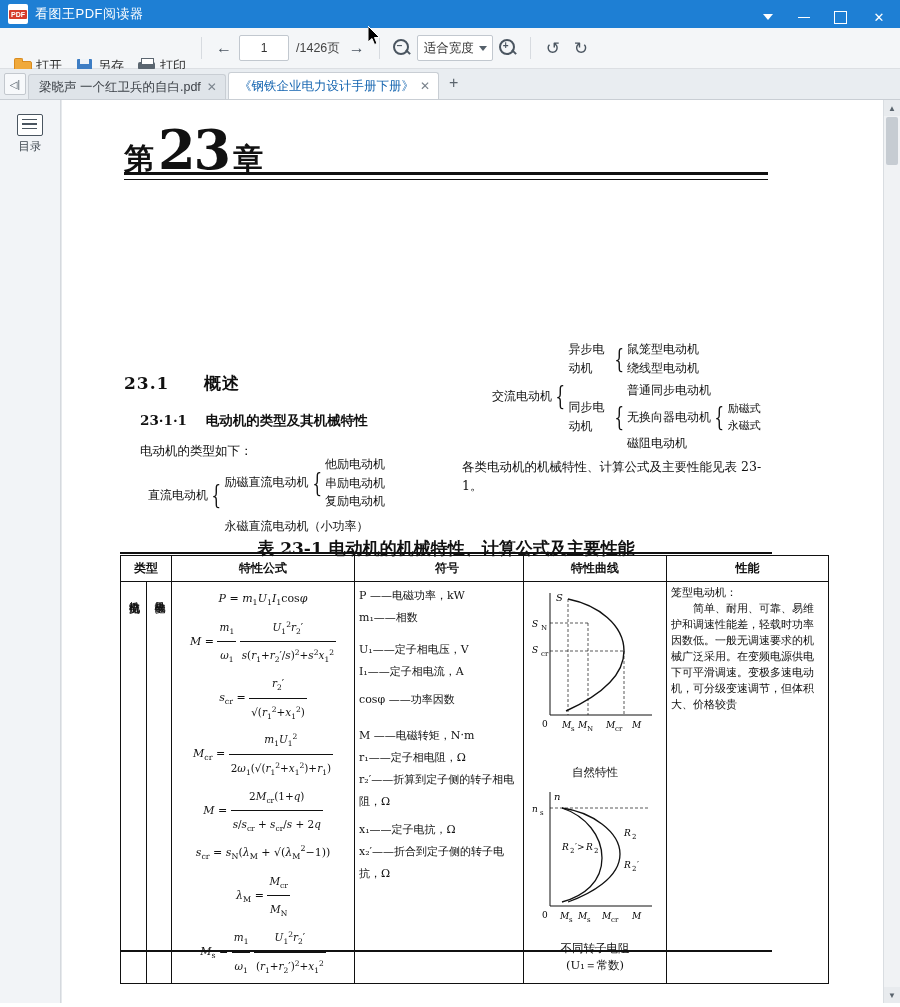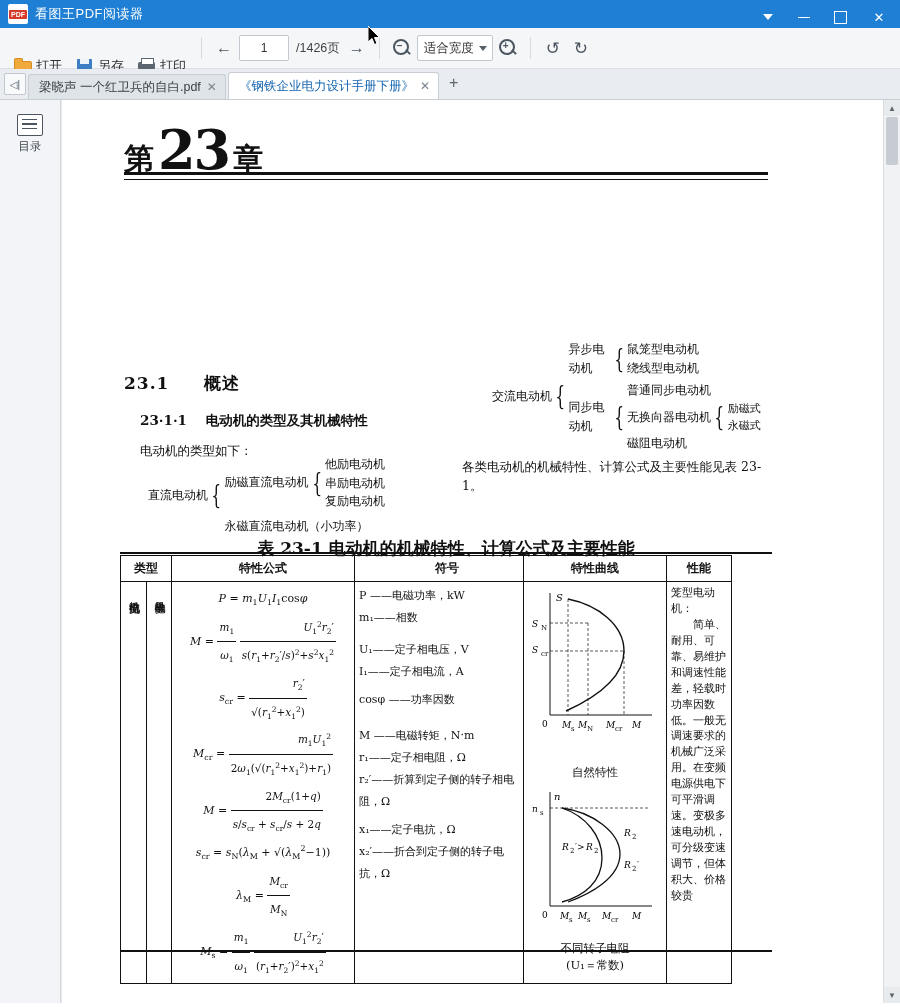--- a/index.html
+++ b/index.html
@@ -464,21 +464,21 @@
     width: 768px;
     text-align: center;
     font-size: 17px;
     font-weight: bold;
     font-family: "DejaVu Serif", serif;
   }
 
   .tbl {
     position: absolute;
     left: 58px; top: 455px;
-    width: 612px;
+    width: 709px;
     border-collapse: collapse;
     font-family: "DejaVu Serif", serif;
     font-size: 11px;
   }
   .tbl th, .tbl td {
     border: 1px solid #111;
     padding: 3px 4px;
     vertical-align: top;
   }
   .tbl th {
@@ -530,21 +530,21 @@
   .cursor svg { display: block; }
 
   sub { font-size: 0.72em; }
   sup { font-size: 0.72em; }
   .frac {
     display: inline-block;
     vertical-align: middle;
     text-align: center;
     font-size: 0.95em;
   }
-  .frac .num { display:block; border-bottom: 1px solid #111; padding: 0 2px; text-align: right; }
+  .frac .num { display:block; border-bottom: 1px solid #111; padding: 0 2px; }
   .frac .den { display:block; padding: 0 2px; }
 </style>
 </head>
 <body>
 
 <div class="titlebar">
   <div class="app-icon">
     <span class="pdf-tag">PDF</span>
   </div>
   <div class="app-title">看图王PDF阅读器</div>

